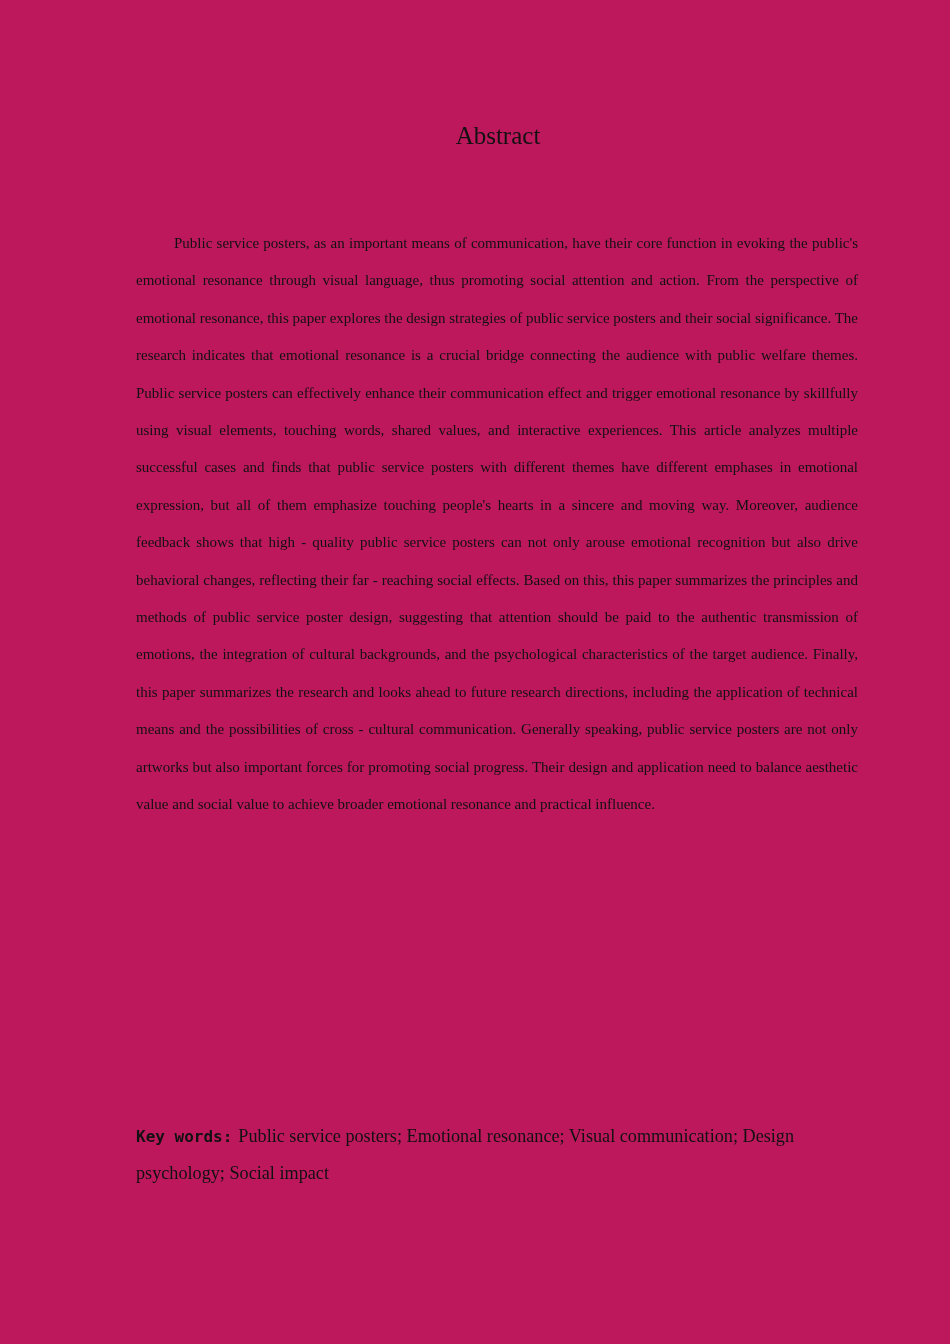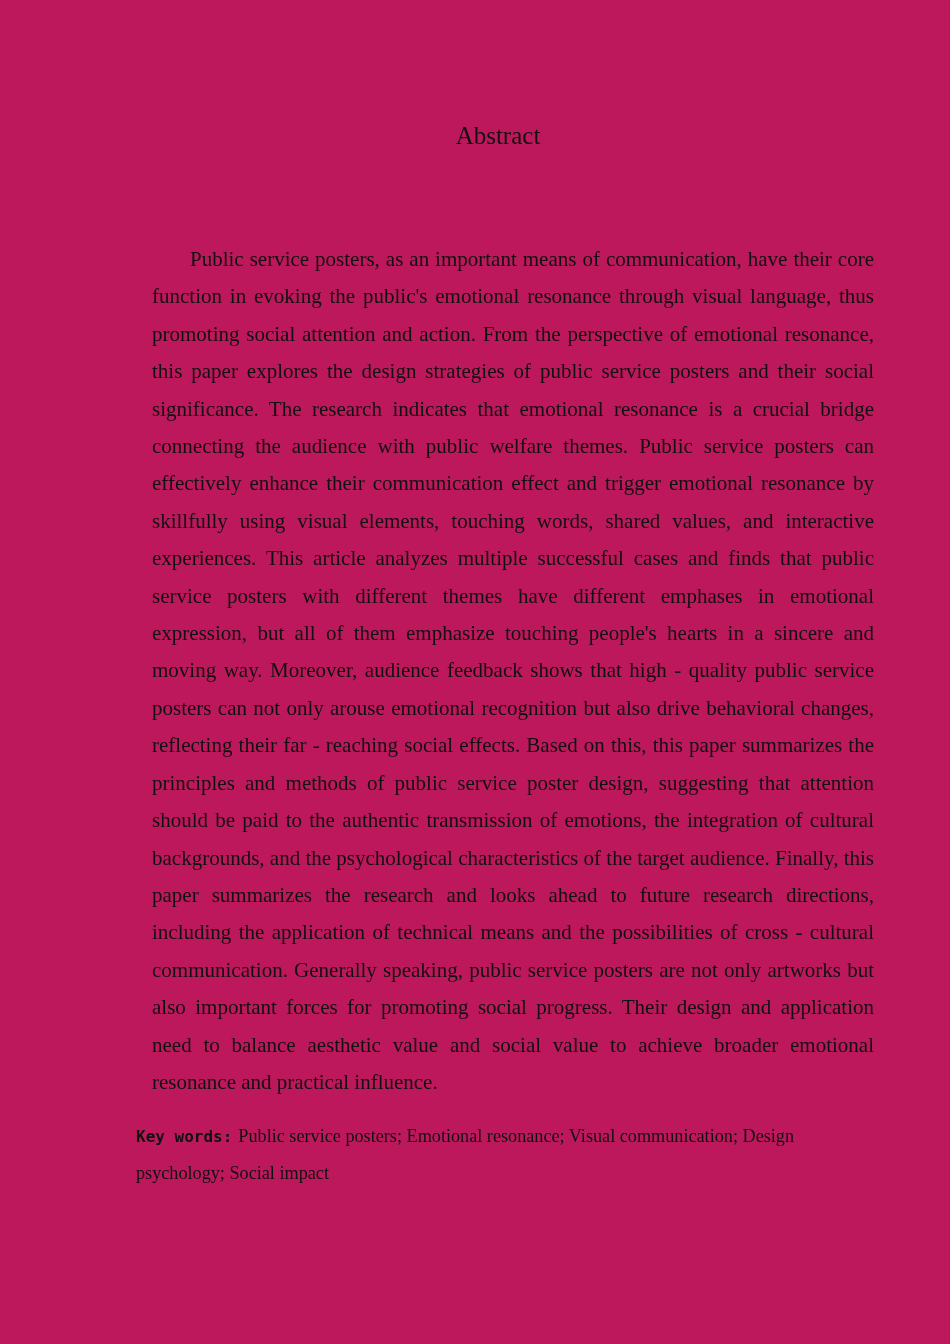--- a/index.html
+++ b/index.html
@@ -4,22 +4,22 @@
 <style>
   html, body { margin: 0; padding: 0; background: #ffffff; }
   body { width: 950px; height: 1344px; position: relative; overflow: hidden; }
   .page { position: absolute; left: 0; top: 0; width: 950px; height: 1344px; background: #be185d; color: #111; }
   .title {
     position: absolute; left: 0; width: 996px; top: 122px; text-align: center;
     font-family: "Liberation Serif", serif; font-size: 25px; color: #111;
   }
   .abstract {
     position: absolute; left: 136px; top: 225px; width: 722px;
-    font-family: "Liberation Serif", serif; font-size: 21px; line-height: 37.4px;
-    text-align: justify; text-indent: 38px; margin: 16px; color: #111;
+    font-family: "Liberation Serif", serif; font-size: 15px; line-height: 37.4px;
+    text-align: justify; text-indent: 38px; margin: 0; color: #111;
   }
   .keywords {
     position: absolute; left: 136px; top: 1118px; width: 722px;
     font-family: "Liberation Serif", serif; font-size: 18.2px; line-height: 37.4px; margin: 0; color: #111;
   }
   .kw-label { font-family: "DejaVu Sans Mono", monospace; font-weight: bold; font-size: 16px; margin-right: 6px; }
 </style>
 </head>
 <body>
 

